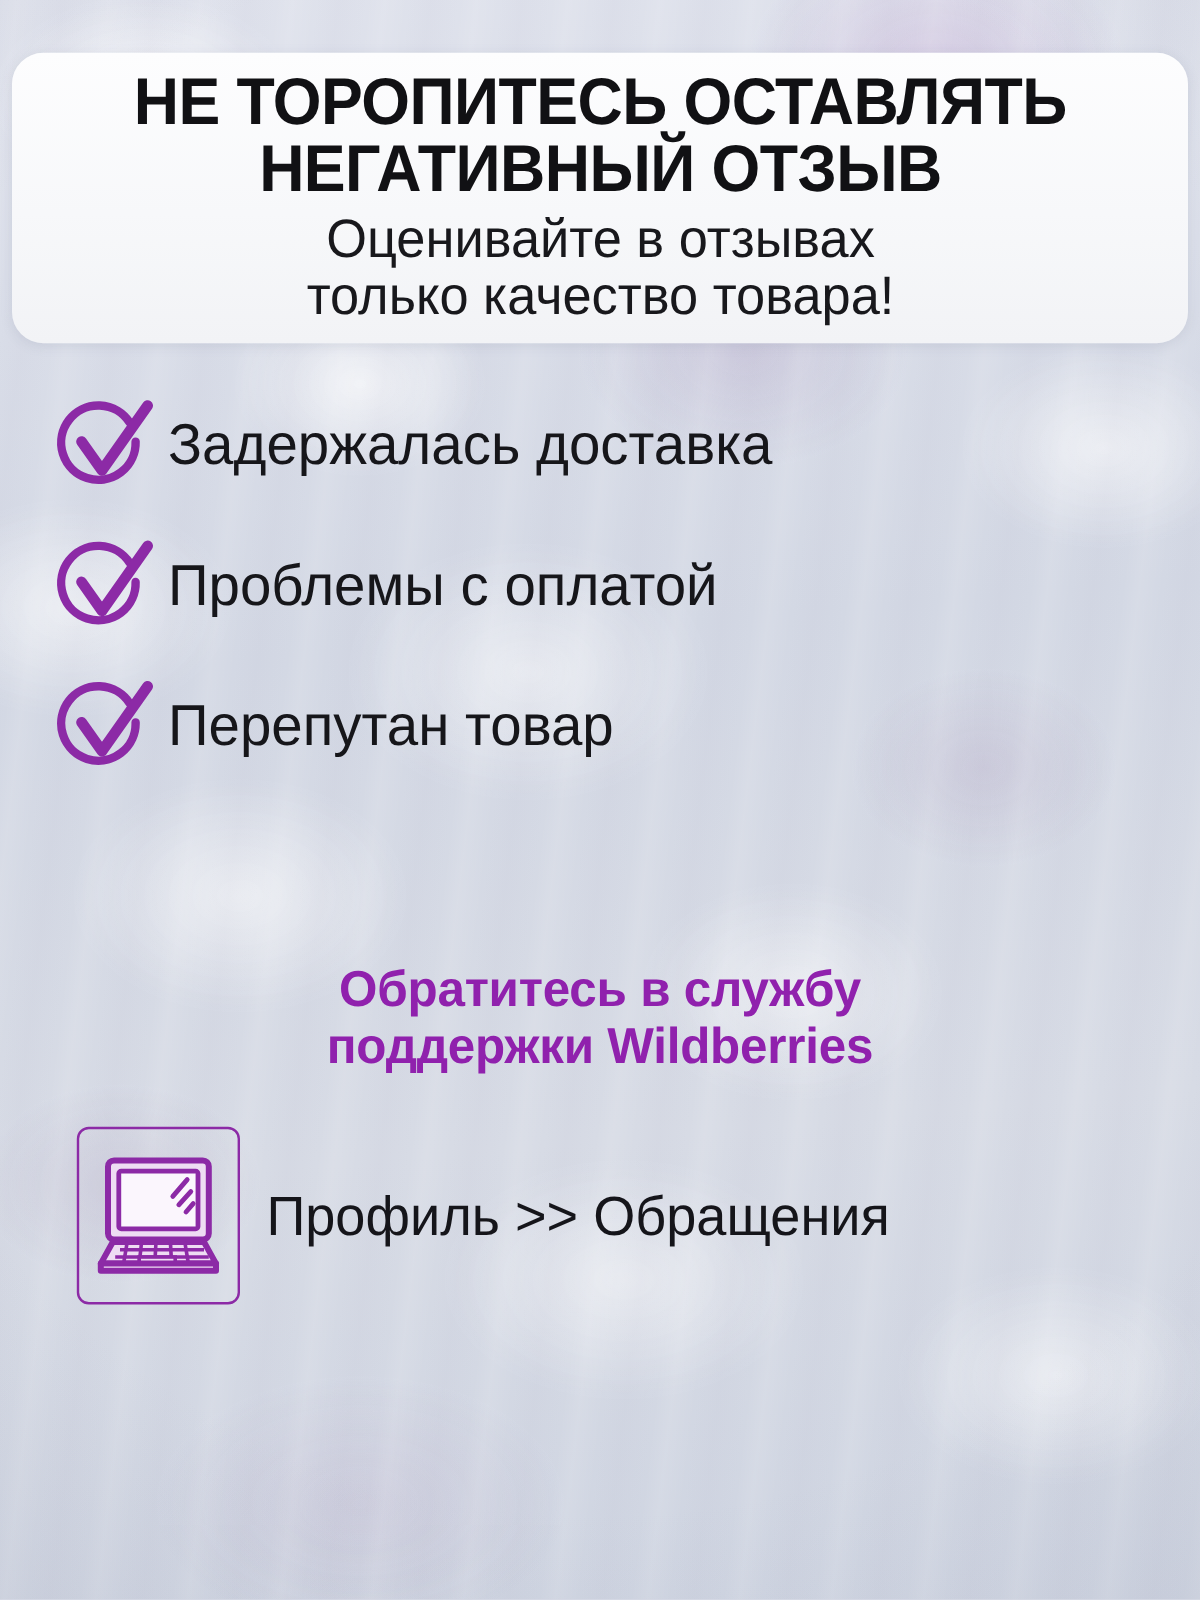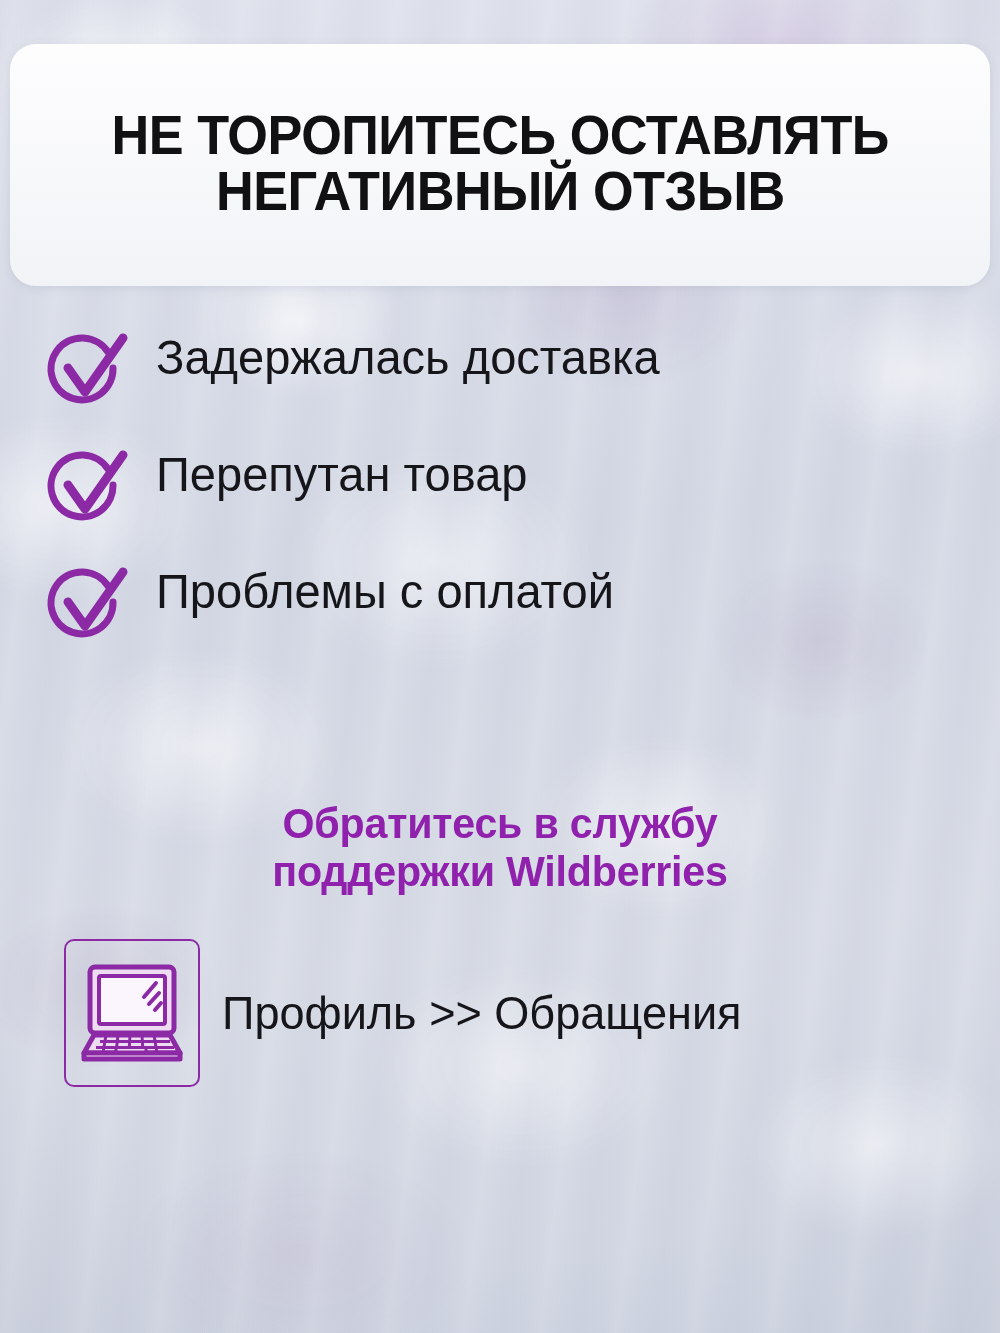--- a/index.html
+++ b/index.html
@@ -106,23 +106,23 @@
 
   
   .checklist {
     position: absolute;
     left: 44px;
     top: 332px;
     width: 920px;
   }
   .check-row {
     display: flex;
+    align-items: center;
     height: 80px;
     margin-bottom: 37px;
-    gap: 16px;
   }
   .check-icon {
     width: 84px;
     height: 80px;
     flex: 0 0 84px;
     display: block;
   }
   .check-label {
     font-size: 48px;
     line-height: 52px;
@@ -193,46 +193,50 @@
 <div id="canvas">
 
   <div class="bg-layer bg-base"></div>
   <div class="bg-layer bg-blotch"></div>
   <div class="bg-layer bg-streaks"></div>
   <div class="bg-layer bg-vignette"></div>
 
   <div class="header-card">
     <h1 class="headline">НЕ ТОРОПИТЕСЬ ОСТАВЛЯТЬ</h1>
     <h1 class="headline">НЕГАТИВНЫЙ ОТЗЫВ</h1>
+    <div class="subline-block">
+      <p class="subline">Оценивайте в отзывах</p>
+      <p class="subline">только качество товара!</p>
+    </div>
   </div>
 
   <div class="checklist">
 
     <div class="check-row">
       <svg class="check-icon" viewBox="0 0 84 80">
         <path d="M64 20 A31 31 0 1 0 69 36" fill="none" stroke="#8c2aa6" stroke-width="7" stroke-linecap="round"></path>
         <path d="M24 36 L41 60 L79 6" fill="none" stroke="#8c2aa6" stroke-width="9" stroke-linecap="round" stroke-linejoin="round"></path>
       </svg>
       <span class="check-label">Задержалась доставка</span>
     </div>
 
     <div class="check-row">
       <svg class="check-icon" viewBox="0 0 84 80">
         <path d="M64 20 A31 31 0 1 0 69 36" fill="none" stroke="#8c2aa6" stroke-width="7" stroke-linecap="round"></path>
         <path d="M24 36 L41 60 L79 6" fill="none" stroke="#8c2aa6" stroke-width="9" stroke-linecap="round" stroke-linejoin="round"></path>
       </svg>
-      <span class="check-label">Перепутан товар</span>
+      <span class="check-label">Проблемы с оплатой</span>
     </div>
 
     <div class="check-row">
       <svg class="check-icon" viewBox="0 0 84 80">
         <path d="M64 20 A31 31 0 1 0 69 36" fill="none" stroke="#8c2aa6" stroke-width="7" stroke-linecap="round"></path>
         <path d="M24 36 L41 60 L79 6" fill="none" stroke="#8c2aa6" stroke-width="9" stroke-linecap="round" stroke-linejoin="round"></path>
       </svg>
-      <span class="check-label">Проблемы с оплатой</span>
+      <span class="check-label">Перепутан товар</span>
     </div>
 
 
   </div>
 
   <div class="support-heading">
     <div>Обратитесь в службу</div>
     <div>поддержки Wildberries</div>
   </div>
 

